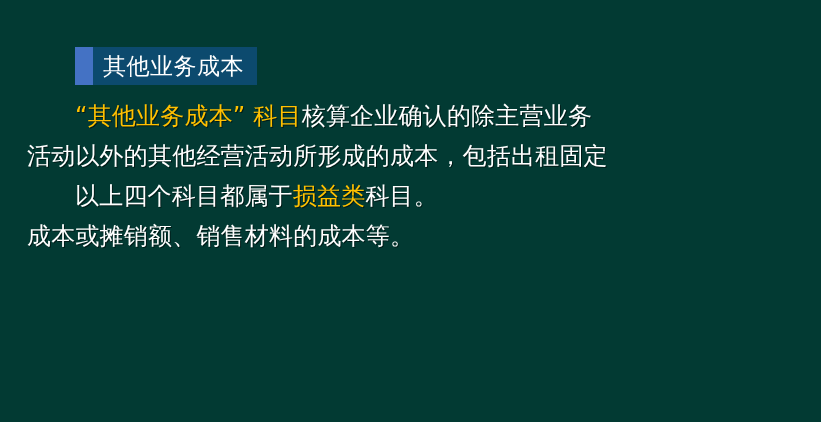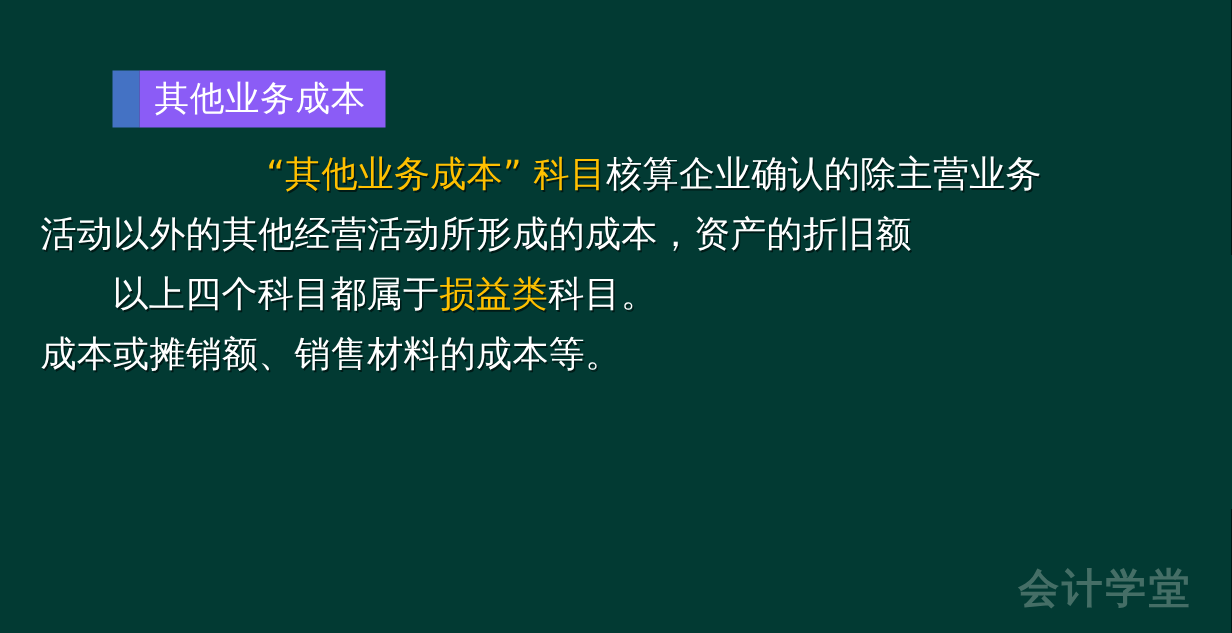--- a/index.html
+++ b/index.html
@@ -29,21 +29,21 @@
     align-items: stretch;
   }
 
   .title-accent {
     width: 18px;
     background: #4472c4;
     flex: 0 0 18px;
   }
 
   .title-box {
-    background: #8b5cf6;
+    background: #0c4a6e;
     display: flex;
     align-items: center;
     padding: 0 13px 0 10px;
   }
 
   .title-text {
     color: #ffffff;
     font-size: 23px;
     line-height: 1;
     letter-spacing: 0.5px;
@@ -62,21 +62,20 @@
     color: #ffffff;
     font-size: 24px;
     line-height: 40px;
     white-space: nowrap;
     text-shadow: 1px 1px 0 rgba(0, 0, 0, 0.55);
     letter-spacing: 0.2px;
   }
 
   .body-line.indent {
     padding-left: 48px;
-    text-align: center;
   }
 
   .body-line.indent-2 {
     padding-left: 48px;
   }
 
   .hl {
     color: #ffc000;
   }
 
@@ -103,24 +102,23 @@
     <div class="title-accent"></div>
     <div class="title-box">
       <span class="title-text">其他业务成本</span>
     </div>
   </div>
 
   <div class="body-block">
 
     <div class="body-line indent"><span class="hl">“其他业务成本”  科目</span><span>核算企业确认的除主营业务</span></div>
 
-    <div class="body-line">活动以外的其他经营活动所形成的成本，资产的折旧额</div>
+    <div class="body-line">活动以外的其他经营活动所形成的成本，包括出租固定</div>
 
 
     <div class="body-line indent-2"><span>以上四个科目都属于</span><span class="hl">损益类</span><span>科目。</span></div>
 
     <div class="body-line">成本或摊销额、销售材料的成本等。</div>
 
   </div>
 
-  <div class="watermark">会计学堂</div>
 
 </div>
 
 </body></html>

